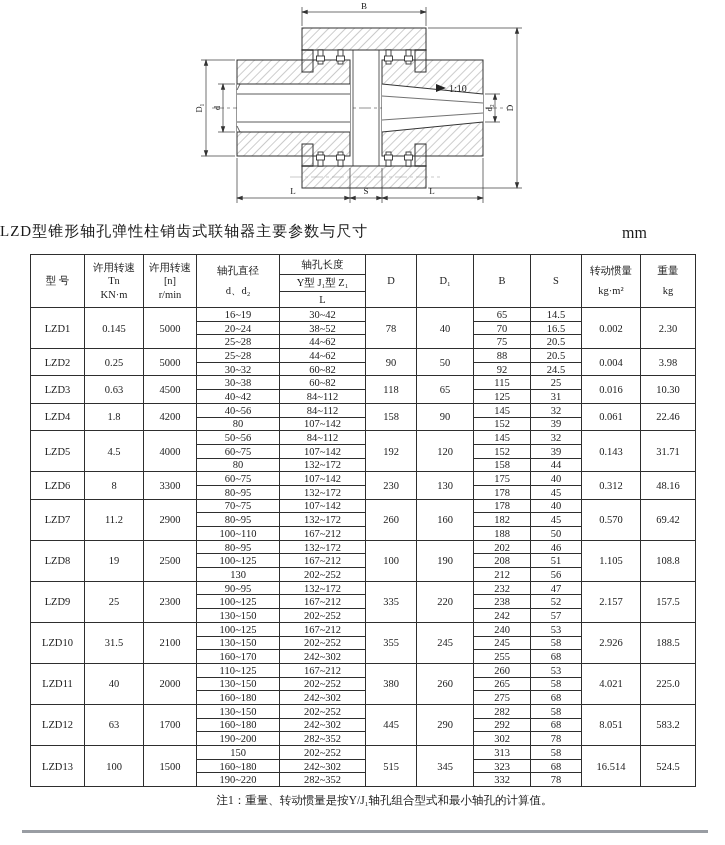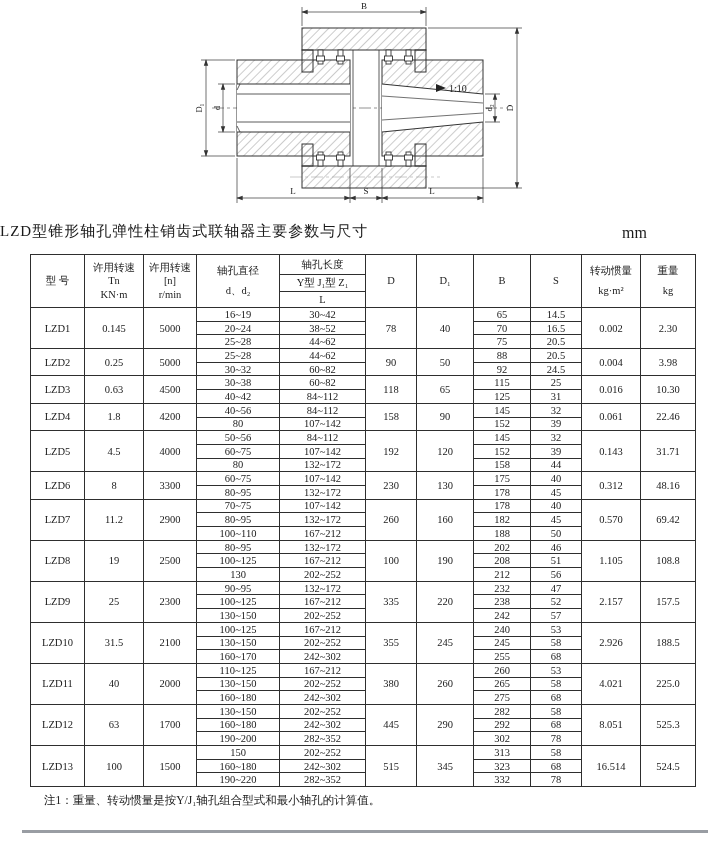--- a/index.html
+++ b/index.html
@@ -36,21 +36,21 @@
     white-space:nowrap;overflow:hidden;
   }
   table.params thead th{line-height:1.3;}
   table.params thead tr.h1 th{height:19px;}
   table.params thead tr.h2 th{height:16px;}
   table.params thead tr.h3 th{height:15px;}
   table.params tbody td{height:12.7px;line-height:1.05;}
   .vgap{margin-top:6px;}
 
   
-  .notes{margin:5px 0 0 44px;font-size:11.5px;line-height:1.5;}
+  .notes{margin:5px 0 0 44px;font-size:11.5px;line-height:1.5;text-align:center;}
   .notes .n2{margin-left:14px;}
 
   .bottom-rule{
     position:absolute;left:22px;top:830px;width:686px;height:3px;
     background:#999da3;
   }
 </style>
 </head>
 <body>
 
@@ -494,21 +494,21 @@
           <td rowspan="3">LZD12</td>
           <td rowspan="3">63</td>
           <td rowspan="3">1700</td>
           <td>130~150</td>
           <td>202~252</td>
           <td rowspan="3">445</td>
           <td rowspan="3">290</td>
           <td>282</td>
           <td>58</td>
           <td rowspan="3">8.051</td>
-          <td rowspan="3">525.3</td>
+          <td rowspan="3">583.2</td>
         </tr>
         <tr>
           <td>160~180</td>
           <td>242~302</td>
           <td>292</td>
           <td>68</td>
         </tr>
         <tr>
           <td>190~200</td>
           <td>282~352</td>

